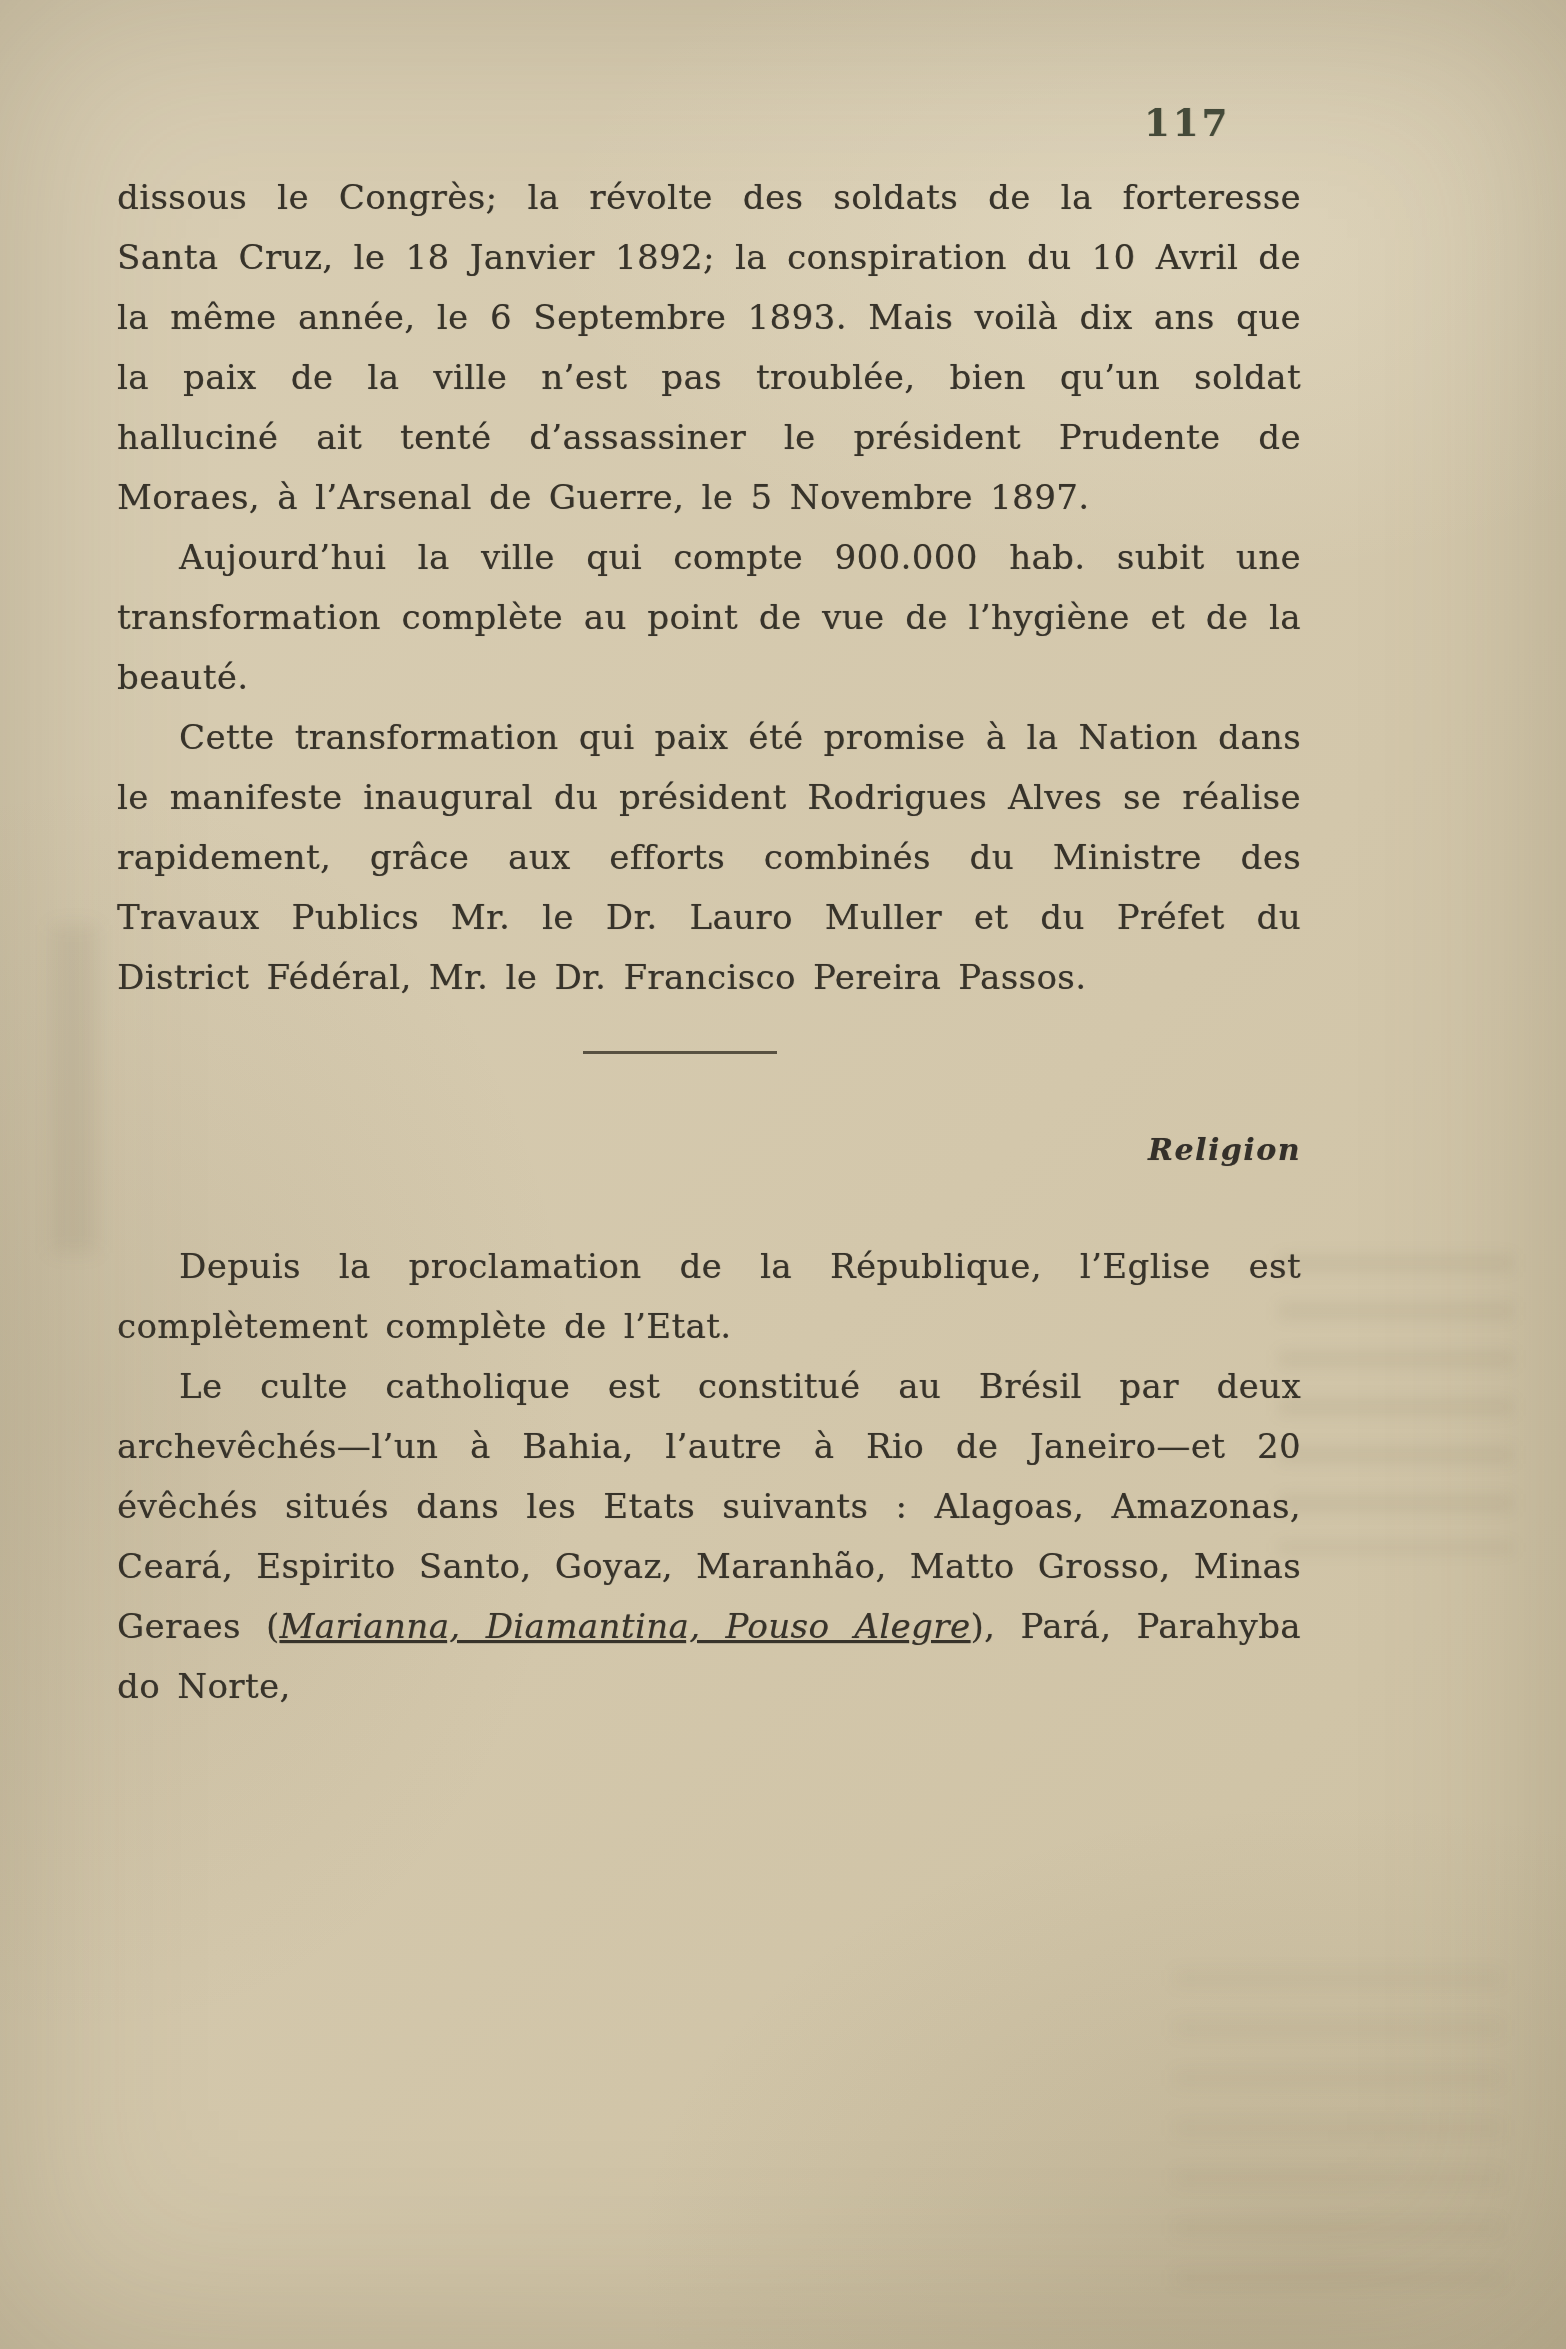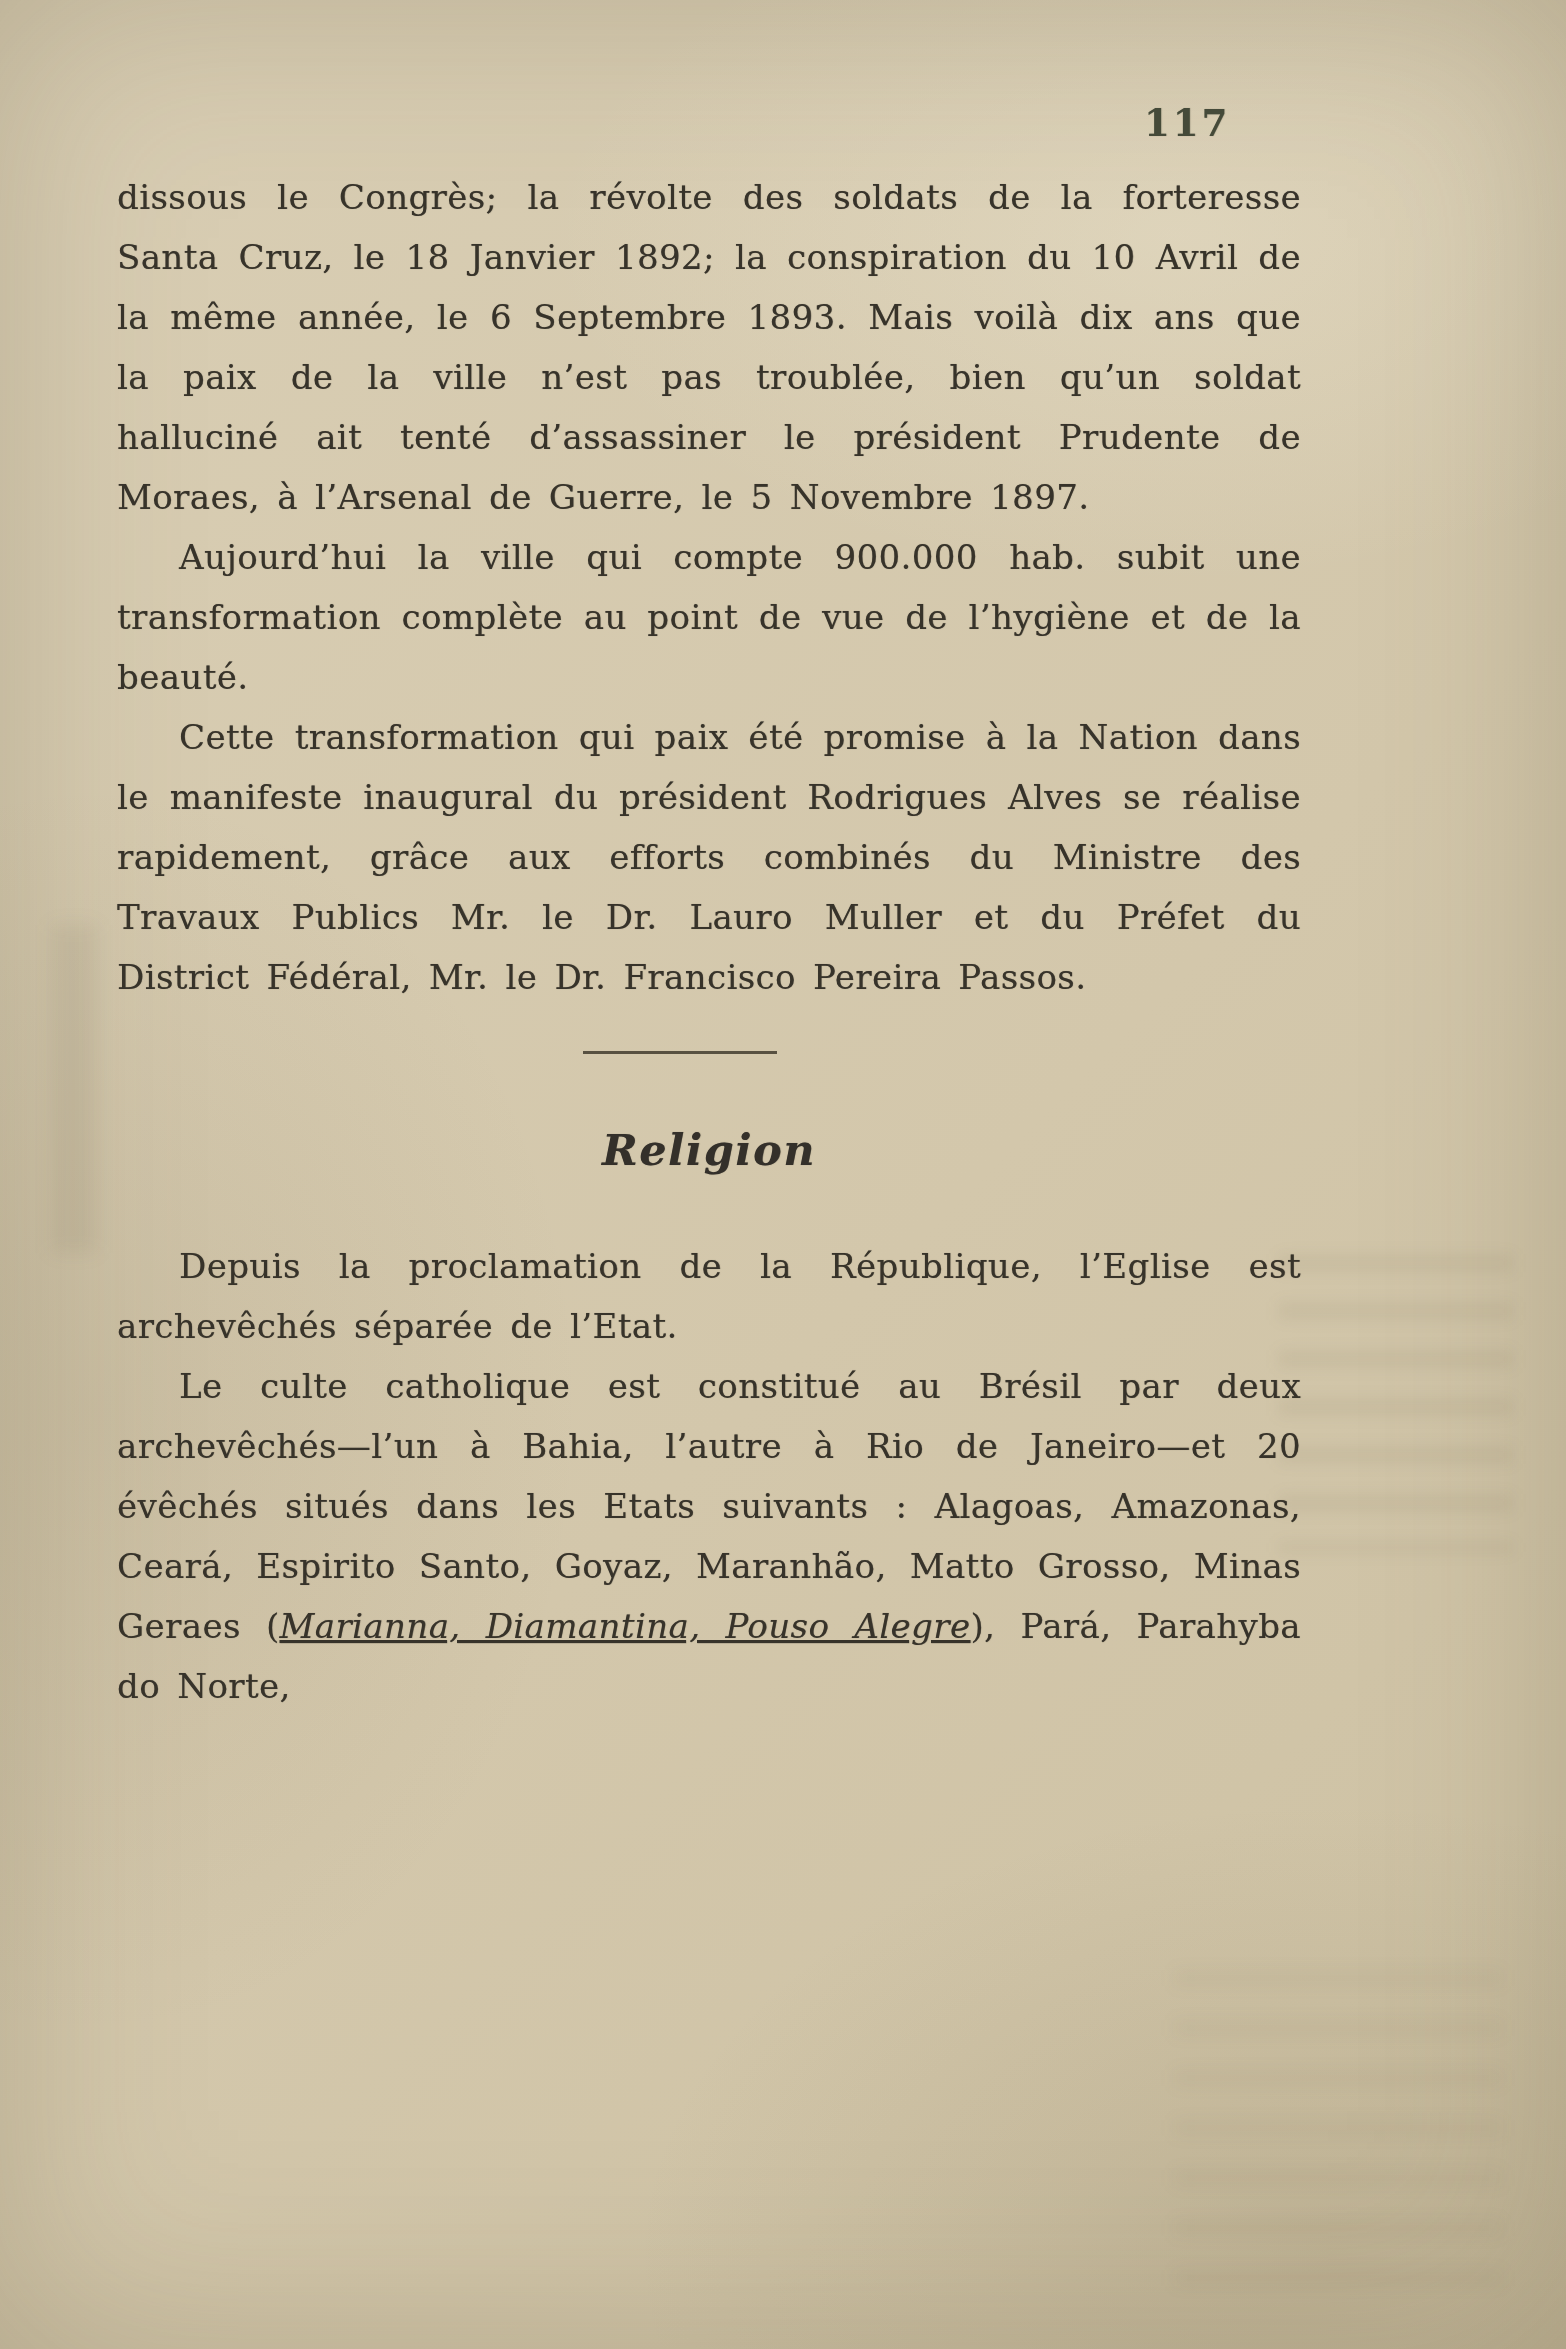--- a/index.html
+++ b/index.html
@@ -92,22 +92,22 @@
   .divider::before {
     content: "";
     position: absolute;
     left: -8px; top: -7px;
     width: 12px; height: 7px;
     border-bottom: 3px solid rgba(66, 60, 46, 0.7);
     transform: rotate(18deg);
   }
   .section-heading {
     margin: 66px 0 56px 0;
-    text-align: center;
-    font-size: 43px;
+    text-align: right;
+    font-size: 30px;
     font-style: italic;
     font-weight: bold;
     letter-spacing: 1.5px;
     color: #34302a;
     text-indent: 0;
   }
   em {
     font-style: italic;
     text-decoration: underline;
   }
@@ -130,19 +130,19 @@
 
     <p class="para">Aujourd’hui la ville qui compte 900.000 hab. subit une transformation complète au point de vue de l’hygiène et de la beauté.</p>
 
     <p class="para">Cette transformation qui paix été promise à la Nation dans le manifeste inaugural du président Rodrigues Alves se réalise rapidement, grâce aux efforts combinés du Ministre des Travaux Publics Mr. le Dr. Lauro Muller et du Préfet du District Fédéral, Mr. le Dr. Francisco Pereira Passos.</p>
 
     <hr class="divider">
 
     <h2 class="section-heading">Religion</h2>
 
 
-    <p class="para">Depuis la proclamation de la République, l’Eglise est archevêchés séparée de l’Etat.</p>
+    <p class="para">Depuis la proclamation de la République, l’Eglise est complètement complète de l’Etat.</p>
 
     <p class="para"><span>Le culte catholique est constitué au Brésil par deux archevêchés—l’un à Bahia, l’autre à Rio de Janeiro—et 20 évêchés situés dans les Etats suivants : Alagoas, Amazonas, Ceará, Espirito Santo, Goyaz, Maranhão, Matto Grosso, Minas Geraes (</span><em>Marianna, Diamantina, Pouso Alegre</em><span>), Pará, Parahyba do Norte,</span></p>
 
   </main>
 </div>
 
 
 </body></html>

